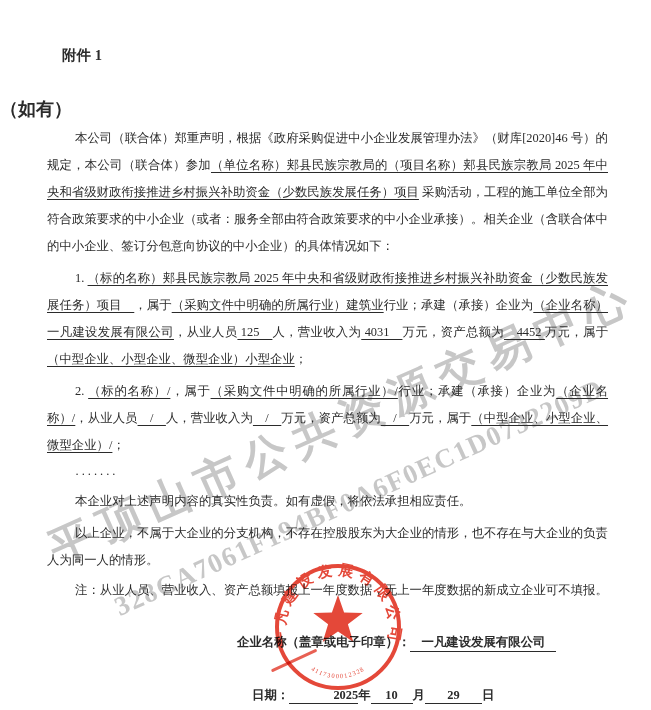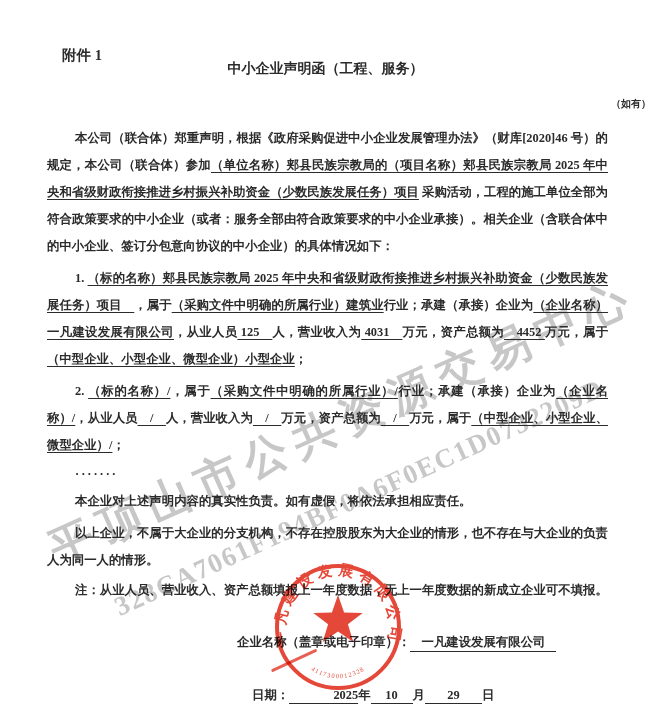--- a/index.html
+++ b/index.html
@@ -3,25 +3,25 @@
 <meta charset="utf-8">
 <style>
   html,body { margin:0; padding:0; background:#ffffff; }
   .page {
     position:relative; width:651px; height:710px; background:#ffffff; overflow:hidden;
     font-family:"Liberation Serif","DejaVu Serif",serif; color:#2b2b2b;
   }
   
   .attachment { position:absolute; left:62px; top:33px; font-size:14.5px; font-weight:bold; z-index:2;margin-top:13px; }
   .doc-title  { position:absolute; left:0; right:0; top:60px; text-align:center; font-size:14px; font-weight:bold; z-index:2; }
-  .doc-subtitle { position:absolute; left:0; right:0; top:97px; text-align:right; font-size:10px; font-weight:600; z-index:2; }
+  .doc-subtitle { position:absolute; left:0; right:0; top:97px; text-align:left; font-size:18px; font-weight:600; z-index:2; }
   
   .doc-body {
     position:absolute; left:47px; width:561px; top:125px; z-index:2;
-    font-size:12.4px; line-height:27px; text-align:justify; font-weight:700;
+    font-size:12.4px; line-height:27px; text-align:justify; font-weight:400;
   }
   .para { margin:0; text-indent:28px; }
   .para-item-1, .para-item-2, .para-no-large-enterprise { margin-top:5px; }
   .para-ellipsis { margin-top:2px; letter-spacing:2px; }
   .para-note { margin-top:3px; }
   .ul { text-decoration:underline; text-underline-offset:3px; text-decoration-thickness:1px; }
   
   .sig-company { position:absolute; left:237px; top:634px; font-size:12.4px; font-weight:600; z-index:2; white-space:nowrap; }
   .sig-date    { position:absolute; left:252px; top:663px; font-size:12.4px; font-weight:600; z-index:2; white-space:nowrap; }
   .blank { display:inline-block; border-bottom:1px solid #2b2b2b; text-align:center; text-indent:0; vertical-align:baseline; }
@@ -43,21 +43,20 @@
 </style>
 </head>
 <body>
 
 <div class="page">
 
   <div class="wm wm1">平顶山市公共资源交易中心</div>
   <div class="wm wm2">328CA7061F194BF0A6F0EC1D0732209D</div>
 
   <div class="attachment">附件 1</div>
-  <div class="doc-title">中小企业声明函（工程、服务）</div>
   <div class="doc-subtitle">（如有）</div>
 
   <div class="doc-body">
       <p class="para para-declaration"><span>本公司（联合体）郑重声明，根据《政府采购促进中小企业发展管理办法》（财库[2020]46 号）的规定，本公司（联合体）参加</span><span class="ul">（单位名称）郏县民族宗教局的（项目名称）郏县民族宗教局 2025 年中央和省级财政衔接推进乡村振兴补助资金（少数民族发展任务）项目</span><span> 采购活动，工程的施工单位全部为符合政策要求的中小企业（或者：服务全部由符合政策要求的中小企业承接）。相关企业（含联合体中的中小企业、签订分包意向协议的中小企业）的具体情况如下：</span></p>
       <p class="para para-item-1"><span>1. </span><span class="ul">（标的名称）郏县民族宗教局 2025 年中央和省级财政衔接推进乡村振兴补助资金（少数民族发展任务）项目　</span><span>，属于</span><span class="ul">（采购文件中明确的所属行业）建筑业</span><span>行业；承建（承接）企业为</span><span class="ul">（企业名称）一凡建设发展有限公司</span><span>，从业人员</span><span class="ul"> 125　</span><span>人，营业收入为</span><span class="ul"> 4031　</span><span>万元，资产总额为</span><span class="ul">　4452 </span><span>万元，属于</span><span class="ul">（中型企业、小型企业、微型企业）小型企业</span><span>；</span></p>
       <p class="para para-item-2"><span>2. </span><span class="ul">（标的名称）/</span><span>，属于</span><span class="ul">（采购文件中明确的所属行业）/</span><span>行业；承建（承接）企业为</span><span class="ul">（企业名称）/</span><span>，从业人员</span><span class="ul">　/　</span><span>人，营业收入为</span><span class="ul">　/　</span><span>万元，资产总额为</span><span class="ul">　/　</span><span>万元，属于</span><span class="ul">（中型企业、小型企业、微型企业）/</span><span>；</span></p>
       <p class="para para-ellipsis"><span>·······</span></p>
       <p class="para para-responsibility"><span>本企业对上述声明内容的真实性负责。如有虚假，将依法承担相应责任。</span></p>
       <p class="para para-no-large-enterprise"><span>以上企业，不属于大企业的分支机构，不存在控股股东为大企业的情形，也不存在与大企业的负责人为同一人的情形。</span></p>
       <p class="para para-note"><span>注：从业人员、营业收入、资产总额填报上一年度数据，无上一年度数据的新成立企业可不填报。</span></p>

